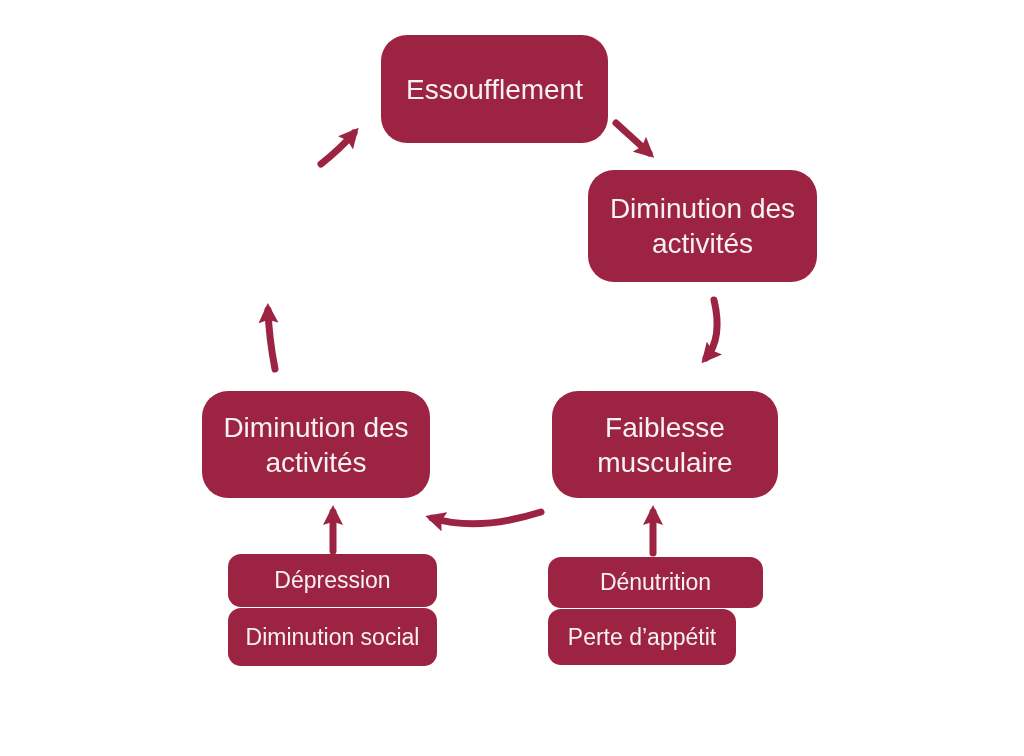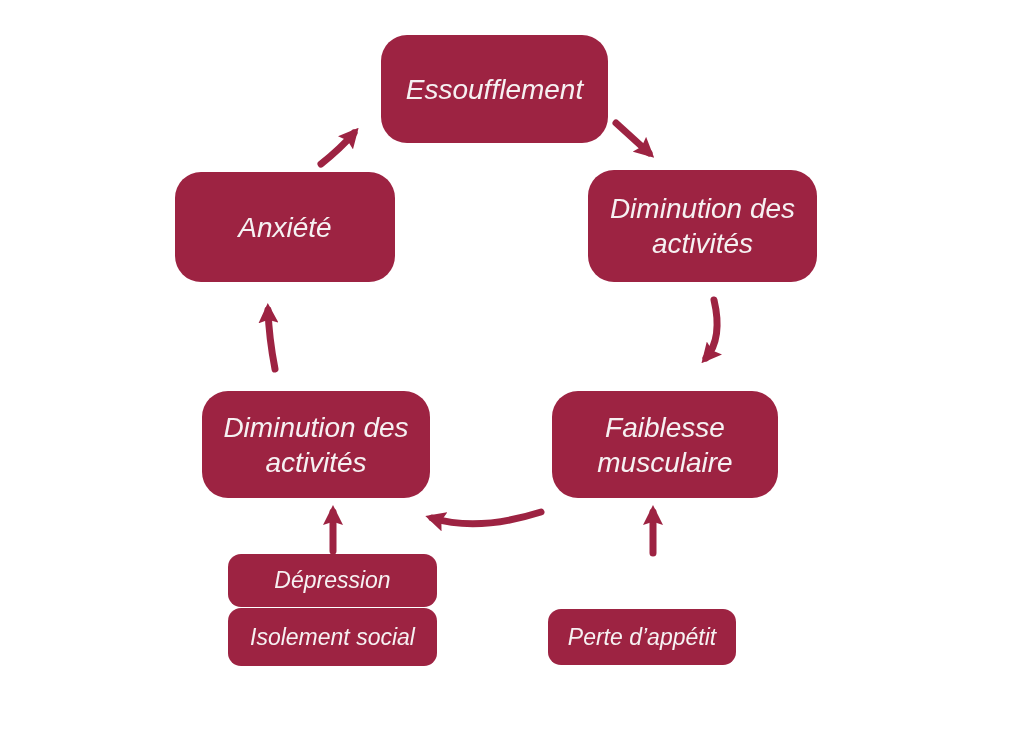--- a/index.html
+++ b/index.html
@@ -12,21 +12,20 @@
   body{
     font-family:"Liberation Sans","DejaVu Sans",sans-serif;
     background:var(--bg-color);
   }
   .canvas{
     position:relative;
     width:1024px;
     height:756px;
     background:var(--bg-color);
     overflow:hidden;
-    font-style:italic;
   }
   .node{
     position:absolute;
     background:var(--node-color);
     color:var(--text-color);
     display:flex;
     align-items:center;
     justify-content:center;
     text-align:center;
     border-radius:26px;
@@ -91,30 +90,30 @@
   </div>
 
   <div class="node n-faiblesse">
     <span>Faiblesse musculaire</span>
   </div>
 
   <div class="node n-dim-gauche">
     <span>Diminution des activités</span>
   </div>
 
-  <div class="node n-anxiete">
-    <span>Anxiété</span>
-  </div>
 
   <div class="node small n-depression">
     <span>Dépression</span>
   </div>
 
   <div class="node small n-isolement">
-    <span>Isolement social</span>
+    <span>Diminution social</span>
   </div>
 
+  <div class="node small n-denutrition">
+    <span>Dénutrition</span>
+  </div>
 
   <div class="node small n-perte">
     <span>Perte d’appétit</span>
   </div>
 
 </div>
 
 </body></html>

